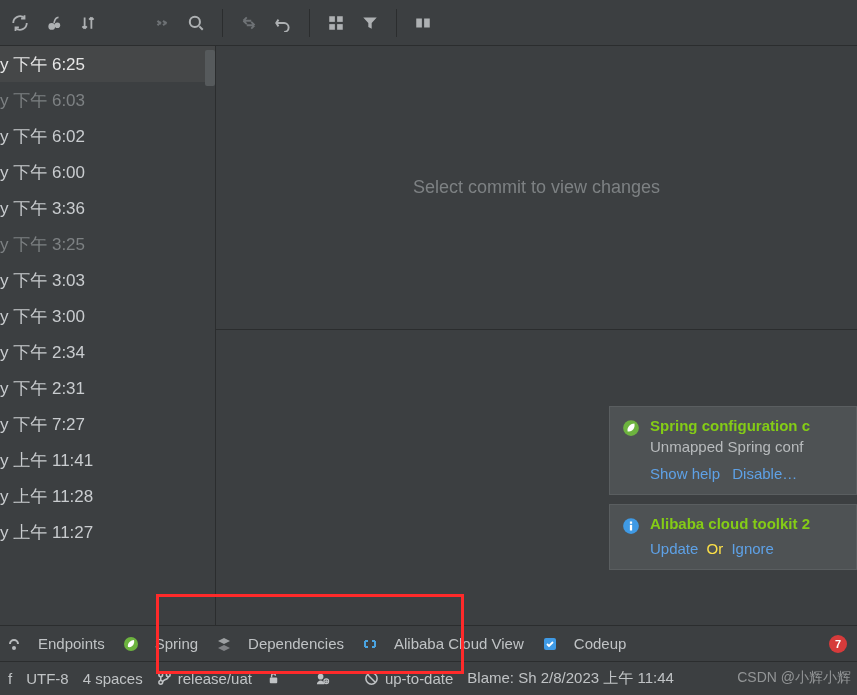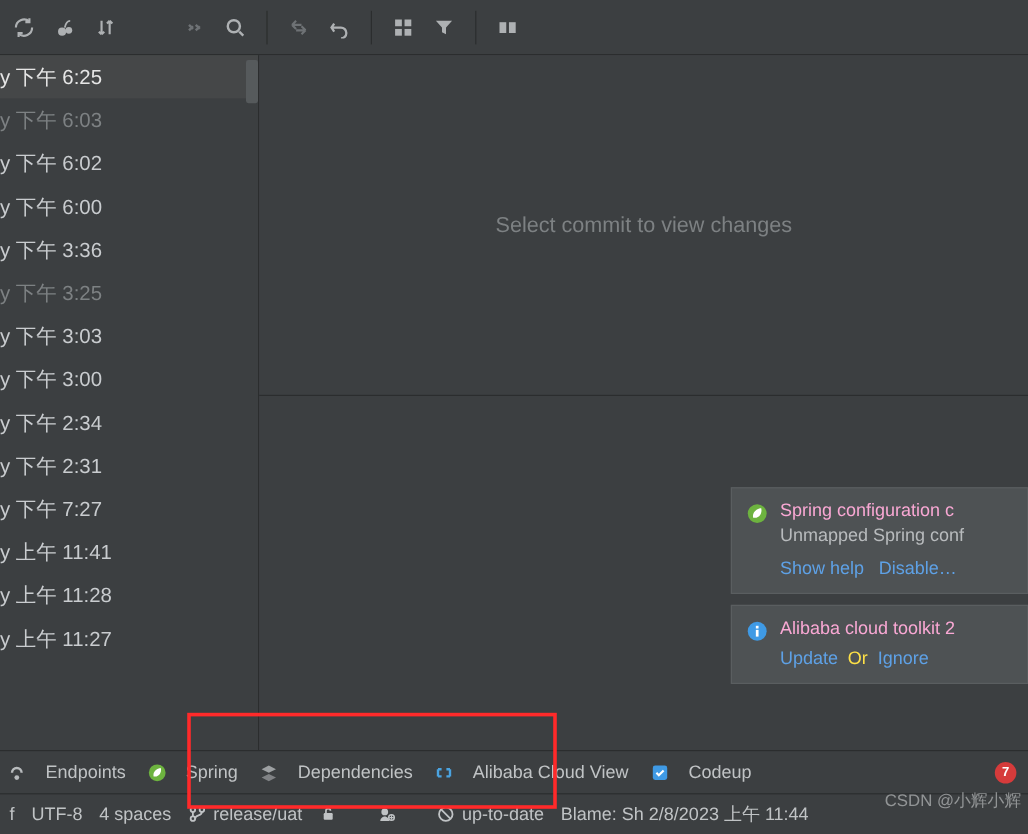--- a/index.html
+++ b/index.html
@@ -18,41 +18,41 @@
   .commit-item { height: 36px; display:flex; align-items:center; font-size:17px; padding-left:0; white-space:nowrap; }
   .commit-item.sel { color:#e6e6e6; background:#454748; }
   .commit-item.dim { color:#7d8183; }
   .commit-item.norm { color:#c9cccf; }
   .detail { flex:1; background:#3c3f41; display:flex; flex-direction:column; position:relative; }
   .detail-top { flex:0 0 284px; border-bottom:1px solid #2b2d2e; display:flex; align-items:center; justify-content:center; color:#7d8183; font-size:18px; }
   .detail-bottom { flex:1; }
   
   .notif { position:absolute; right:0; width:248px; background:#4e5254; border:1px solid #5a5e60; padding:10px 12px 12px 40px; }
   .notif .ni-icon { position:absolute; left:12px; top:12px; width:18px; height:18px; }
-  .notif .ni-title { color:#f9a8d4; font-size:15px; font-weight:400; margin-bottom:4px; white-space:nowrap; overflow:hidden; }
+  .notif .ni-title { color:#84cc16; font-size:15px; font-weight:700; margin-bottom:4px; white-space:nowrap; overflow:hidden; }
   .notif .ni-body { color:#b8bbbd; font-size:15px; margin-bottom:10px; white-space:nowrap; overflow:hidden; }
   .notif .ni-links { font-size:15px; }
   .notif .ni-links a { color:#5ea1e6; text-decoration:none; cursor:pointer; }
   .notif .ni-links span.sep-word { color:#fde047; margin:0 4px; }
   .notif1 { top:360px; }
   .notif2 { top:458px; }
   
   .tool-tabs { height: 36px; display:flex; align-items:center; background:#3c3f41; border-top:1px solid #2b2d2e; padding:0 6px; gap:18px; font-size:15px; position:relative; }
   .tool-tabs .tab { display:flex; align-items:center; gap:16px; color:#c0c3c5; cursor:pointer; }
   .tool-tabs .tab .t-icon { width:16px; height:16px; display:flex; align-items:center; justify-content:center; }
   .badge-7 { position:absolute; right:10px; width:18px; height:18px; border-radius:50%; background:#d63b3b; color:#fff; font-size:11px; display:flex; align-items:center; justify-content:center; font-weight:600; }
   
   .status { height: 34px; display:flex; align-items:center; background:#3c3f41; border-top:1px solid #2b2d2e; padding:0 8px; gap:14px; font-size:15px; color:#c0c3c5; position:relative; }
   .status .st-item { display:flex; align-items:center; gap:6px; }
   .status .st-item svg { width:15px; height:15px; }
   .status .spacer { width:6px; }
   
   .red-box { position:absolute; border:3px solid #ff2a2a; pointer-events:none; }
   
-  .watermark { position:absolute; right:6px; bottom:18px; font-size:14px; color:#d8dadb; opacity:0.55; pointer-events:none; }
+  .watermark { position:absolute; right:6px; bottom:8px; font-size:14px; color:#d8dadb; opacity:0.55; pointer-events:none; }
 </style>
 </head>
 <body>
 <div class="root">
 
   <div class="toolbar">
 
     <div class="tb-icon" title="Refresh">
       <svg viewBox="0 0 16 16" fill="none" stroke="currentColor" stroke-width="1.6">
           <path d="M2 8a6 6 0 0 1 10-4.5M14 8a6 6 0 0 1-10 4.5"></path>

